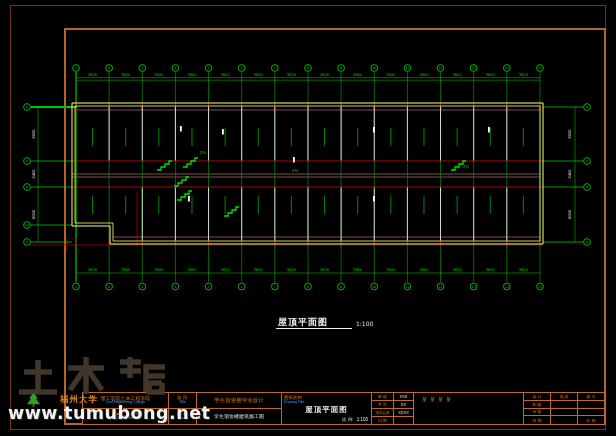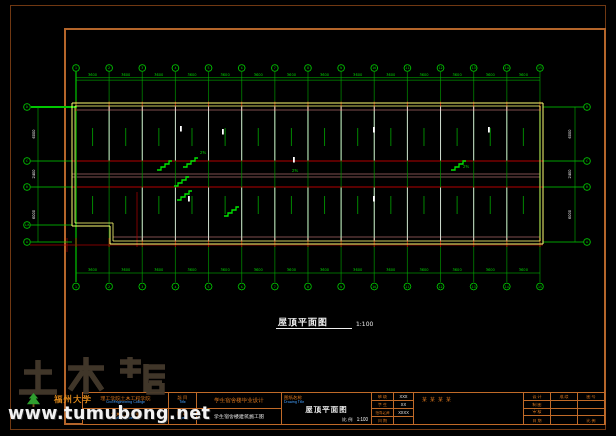--- a/index.html
+++ b/index.html
@@ -43,21 +43,21 @@
   .dn-name{position:absolute;left:0;right:0;top:12px;text-align:center;
            font-weight:bold;letter-spacing:1px;}
   .dn-scale{position:absolute;right:3px;bottom:2px;}
   .client-text{position:absolute;left:8px;top:3px;letter-spacing:3px;}
   
   #watermark{position:absolute;left:0;top:0;width:616px;height:436px;z-index:20;
              pointer-events:none;}
   .wm-brand-box{position:absolute;left:8px;top:354px;width:158px;height:44px;}
   .wm-brand-hidden{position:absolute;left:0;top:0;opacity:0;font-size:38px;}
   .wm-logo{position:absolute;left:26px;top:392px;display:flex;align-items:center;}
-  .wm-logo-text{color:#e08a1a;font-size:8.5px;font-weight:bold;margin-left:13px;
+  .wm-logo-text{color:#e08a1a;font-size:8.5px;font-weight:bold;margin-left:19px;
                 letter-spacing:1px;}
   .wm-site{position:absolute;left:8px;top:403px;font-size:17.5px;font-weight:bold;
            color:#f2f2f2;letter-spacing:.5px;text-shadow:1px 1px 0 #2a2a2a;
            font-family:"DejaVu Sans",sans-serif;}
 </style>
 </head>
 <body>
 
 <div class="outer-frame"></div>
 <div class="inner-frame"></div>

